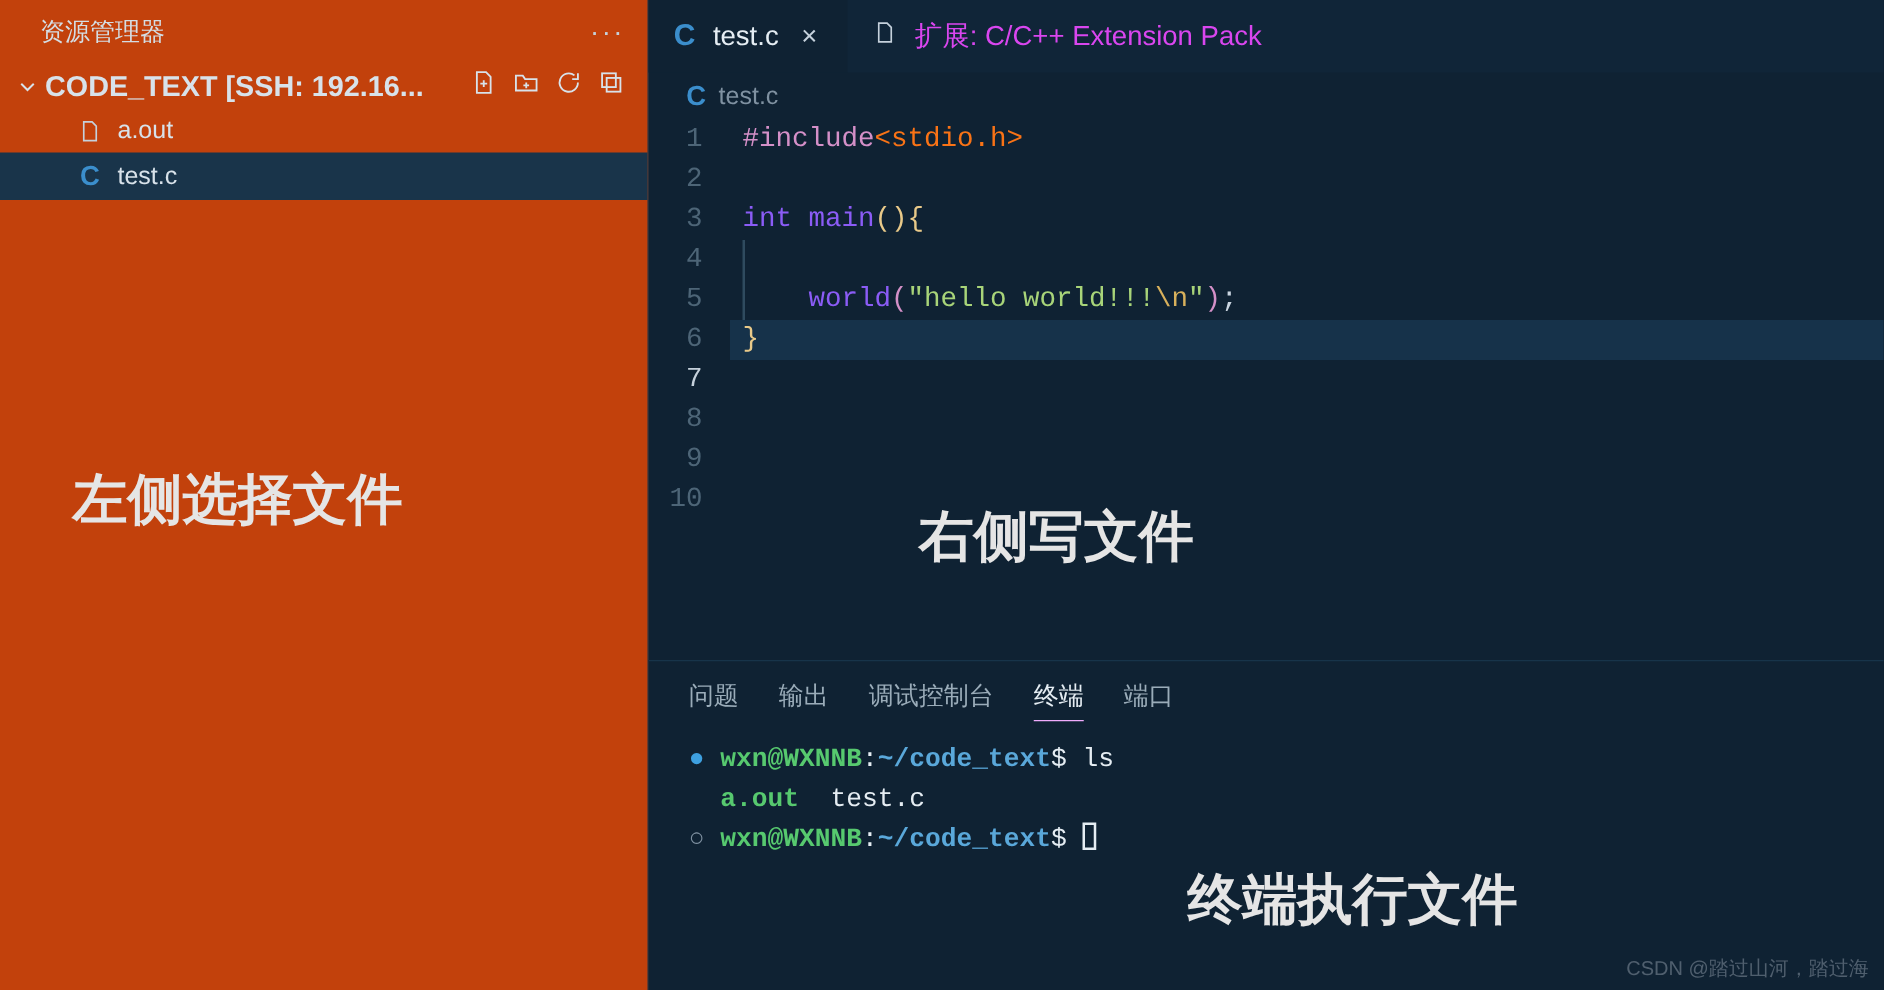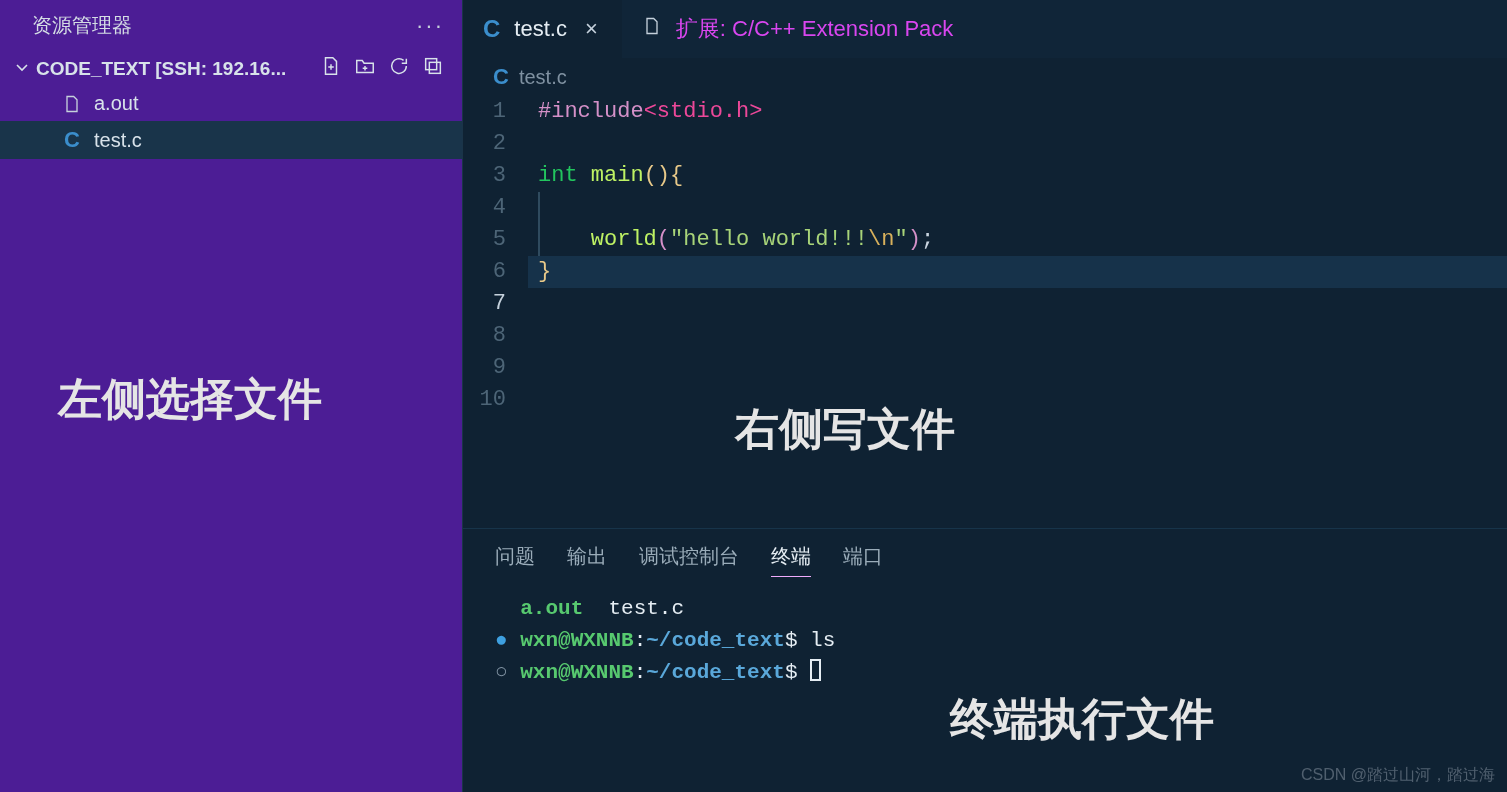--- a/index.html
+++ b/index.html
@@ -7,40 +7,40 @@
   font-family: "Segoe UI", "Microsoft YaHei", sans-serif;
   background: #0f2233;
   color: #c5d1dc;
   width: 1507px;
   height: 792px;
   overflow: hidden;
   display: flex;
   position: relative;
 }
 .sidebar {
-  width: 463px;
-  background: #4c1d95;
+  width: 519px;
+  background: #c2410c;
   display: flex;
   flex-direction: column;
   border-right: 1px solid #1a3448;
 }
 .sidebar-header {
   display: flex;
   align-items: center;
   padding: 12px 18px 12px 32px;
   font-size: 20px;
   color: #d4dde4;
 }
 .sidebar-header-title { flex: 1; }
 .sidebar-header-more { color: #c5d1dc; cursor: pointer; font-size: 22px; letter-spacing: 2px; }
 .folder-row {
   display: flex;
   align-items: center;
   padding: 4px 8px 4px 14px;
-  font-size: 19px;
+  font-size: 23px;
   font-weight: 600;
   color: #d8e2ea;
 }
 .folder-row .chev { margin-right: 6px; }
 .folder-row .folder-label { flex: 1; white-space: nowrap; overflow: hidden; text-overflow: ellipsis; }
 .folder-actions { display: flex; gap: 12px; padding-right: 10px;}
 .folder-actions svg, .sidebar-header-more svg { width: 22px; height: 22px; }
 .file-item {
   display: flex;
   align-items: center;
@@ -114,24 +114,24 @@
 }
 .gutter .ln-active { color: #c5d1dc; }
 .code-area {
   flex: 1;
   position: relative;
 }
 .code-line { white-space: pre; padding-left: 8px; position: relative; border-left: 2px solid transparent;}
 .code-line.active { background: #16324a; }
 .indent-guide { position: absolute; left: 8px; top: 0; width: 2px; height: 100%; background: #2f4b5f; }
 .tok-directive { color: #d490c8; }
-.tok-include { color: #ec4899; }
+.tok-include { color: #f97316; }
 .tok-keyword { color: #d490c8; }
-.tok-type { color: #22c55e; margin-top: 12px; }
-.tok-func { color: #bef264; }
+.tok-type { color: #8b5cf6; margin-top: 12px; }
+.tok-func { color: #8b5cf6; }
 .tok-string { color: #a8d479; }
 .tok-escape { color: #d8b15c; }
 .tok-num { color: #c89ad4; }
 .tok-punct { color: #cad5e0; }
 .tok-brace-y { color: #e8c989; }
 .tok-brace-p { color: #d490c8; }
 .panel {
   border-top: 1px solid #17344a;
   background: #0f2233;
   height: 264px;
@@ -267,22 +267,22 @@
 
   <div class="panel">
     <div class="panel-tabs">
       <span class="panel-tab">问题</span>
       <span class="panel-tab">输出</span>
       <span class="panel-tab">调试控制台</span>
       <span class="panel-tab active">终端</span>
       <span class="panel-tab">端口</span>
     </div>
     <div class="terminal">
+      <div class="term-line"><span class="term-dot">●</span> <span class="term-user">wxn@WXNNB</span><span class="term-white">:</span><span class="term-path">~/code_text</span><span class="term-white">$ </span><span class="term-white">ls</span></div>
       <div class="term-line">  <span class="term-out1">a.out</span><span class="term-white">  test.c</span></div>
-      <div class="term-line"><span class="term-dot">●</span> <span class="term-user">wxn@WXNNB</span><span class="term-white">:</span><span class="term-path">~/code_text</span><span class="term-white">$ </span><span class="term-white">ls</span></div>
       <div class="term-line"><span class="term-circ">○</span> <span class="term-user">wxn@WXNNB</span><span class="term-white">:</span><span class="term-path">~/code_text</span><span class="term-white">$ </span><span class="term-cursor"></span></div>
     </div>
   </div>
 </div>
 
 <div class="annotation" style="left:58px; top:370px;">左侧选择文件</div>
 <div class="annotation" style="left:735px; top:388px;margin-top:12px;">右侧写文件</div>
 <div class="annotation" style="left:950px; top:690px;">终端执行文件</div>
 <div class="watermark">CSDN @踏过山河，踏过海</div>
 

